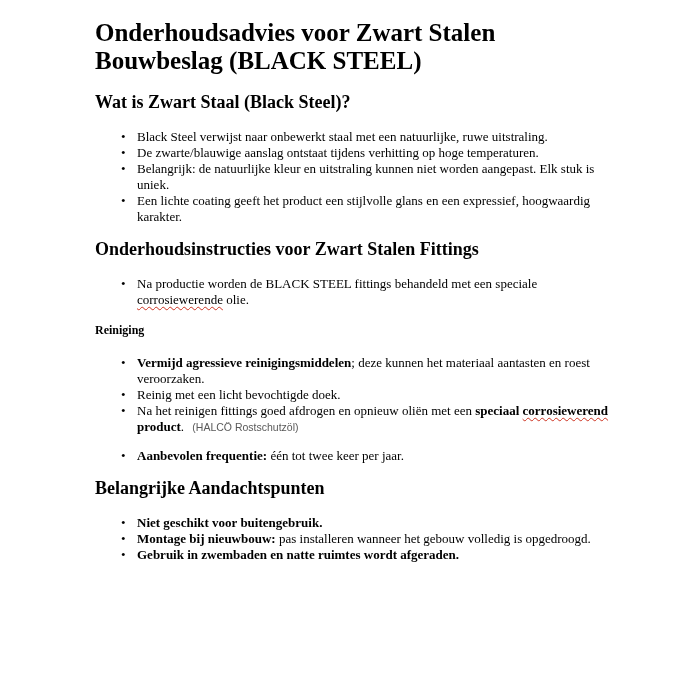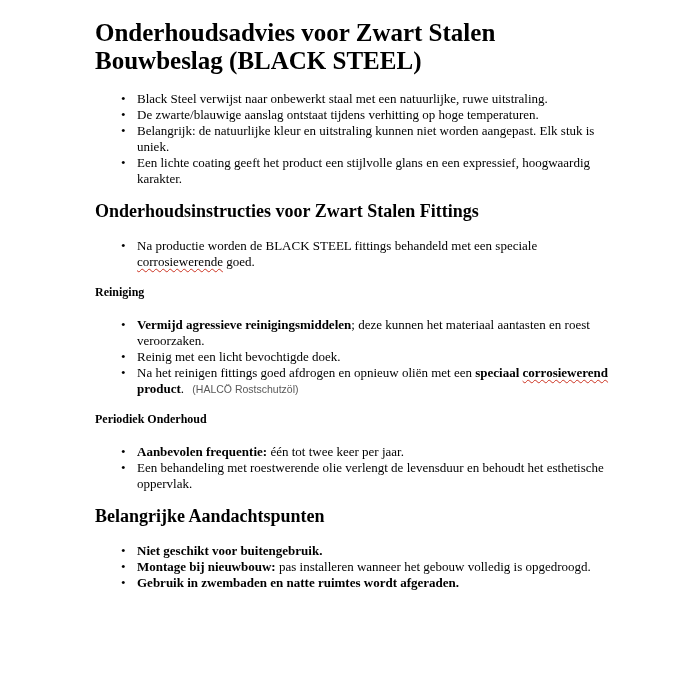--- a/index.html
+++ b/index.html
@@ -74,47 +74,46 @@
     margin-left: 5px;
   }
 </style>
 </head>
 <body>
 
 <div class="page">
 
   <h1 class="doc-title">Onderhoudsadvies voor Zwart Stalen Bouwbeslag (BLACK STEEL)</h1>
 
+  <h2 class="section-heading">Wat is Zwart Staal (Black Steel)?</h2>
 
   <ul class="bullet-list">
       <li><span>Black Steel verwijst naar onbewerkt staal met een natuurlijke, ruwe uitstraling.</span></li>
       <li><span>De zwarte/blauwige aanslag ontstaat tijdens verhitting op hoge temperaturen.</span></li>
       <li><span>Belangrijk: de natuurlijke kleur en uitstraling kunnen niet worden aangepast. Elk stuk is uniek.</span></li>
       <li><span>Een lichte coating geeft het product een stijlvolle glans en een expressief, hoogwaardig karakter.</span></li>
     </ul>
 
   <h2 class="section-heading">Onderhoudsinstructies voor Zwart Stalen Fittings</h2>
 
   <ul class="bullet-list">
-      <li><span>Na productie worden de BLACK STEEL fittings behandeld met een speciale </span><span class="misspelled">corrosiewerende</span><span> goed.</span></li>
+      <li><span>Na productie worden de BLACK STEEL fittings behandeld met een speciale </span><span class="misspelled">corrosiewerende</span><span> olie.</span></li>
     </ul>
 
   <h3 class="sub-heading">Reiniging</h3>
 
   <ul class="bullet-list">
       <li><span class="bold">Vermijd agressieve reinigingsmiddelen</span><span>; deze kunnen het materiaal aantasten en roest veroorzaken.</span></li>
       <li><span>Reinig met een licht bevochtigde doek.</span></li>
       <li><span>Na het reinigen fittings goed afdrogen en opnieuw oliën met een </span><span class="bold">speciaal </span><span class="bold misspelled">corrosiewerend</span><span class="bold"> product</span><span>. </span><span class="note">(HALCÖ Rostschutzöl)</span></li>
     </ul>
 
-  <h3 class="sub-heading">Periodiek Onderhoud</h3>
 
   <ul class="bullet-list">
       <li><span class="bold">Aanbevolen frequentie:</span><span> één tot twee keer per jaar.</span></li>
-      <li><span>Een behandeling met roestwerende olie verlengt de levensduur en behoudt het esthetische oppervlak.</span></li>
     </ul>
 
   <h2 class="section-heading">Belangrijke Aandachtspunten</h2>
 
   <ul class="bullet-list">
       <li><span class="bold">Niet geschikt voor buitengebruik.</span></li>
       <li><span class="bold">Montage bij nieuwbouw:</span><span> pas installeren wanneer het gebouw volledig is opgedroogd.</span></li>
       <li><span class="bold">Gebruik in zwembaden en natte ruimtes wordt afgeraden.</span></li>
     </ul>
 

